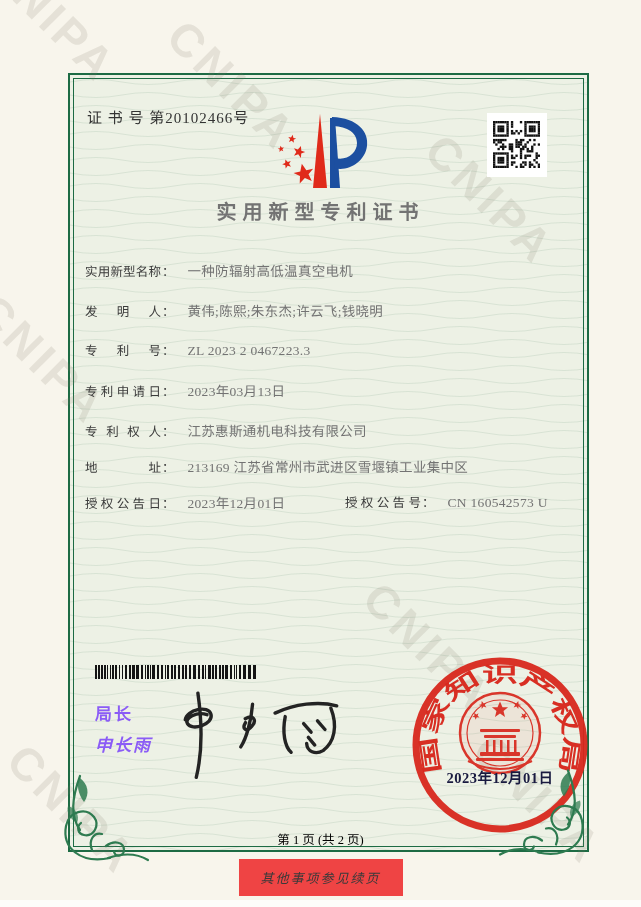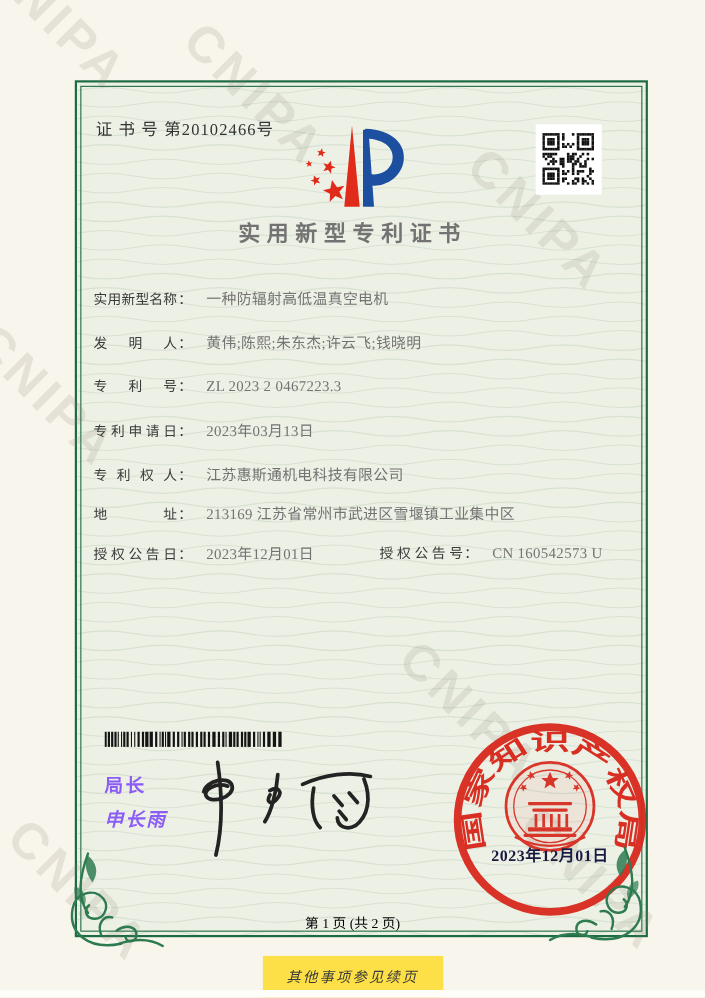--- a/index.html
+++ b/index.html
@@ -41,21 +41,21 @@
   .f-colon{font-size:12.5px; color:#3a3a3a; margin-left:1px;}
   .f-value{margin-left:13px; font-size:13.5px; color:#737373; letter-spacing:.3px;}
   .grant-no-group{position:absolute; left:260px; top:0;}
   .paragraphs{left:87px; top:517px; width:492px; font-size:13.5px; line-height:22.6px;
     color:#1f1f1f; font-style:italic; text-align:justify;}
   .paragraphs p{margin:0; text-indent:2em;}
   .signer{left:95px; font-size:17px; font-weight:600; color:#8b5cf6; letter-spacing:2px;}
   .page-footer{left:0; top:829px; width:100%; text-align:center; font-size:12.5px; color:#000000;}
   .cont-note-box{
     left:50%; top:859px; transform:translateX(-50%);
-    background:#fde047; padding:9px 22px;margin-top:10px;
+    background:#ef4444; padding:9px 22px;
   }
   .cont-note{font-size:13px; color:#3a3a3a; letter-spacing:2px; font-style:italic; white-space:nowrap;}
   .bottom-strip{position:absolute; left:0; bottom:0; width:100%; height:7px; background:#fdfdfa; z-index:3;}
   .ornament{pointer-events:none;}
   .ornament.mirror{transform:scaleX(-1);}
   svg text{font-family:"Liberation Serif","DejaVu Serif",serif;}
 </style>
 </head>
 <body>
 

